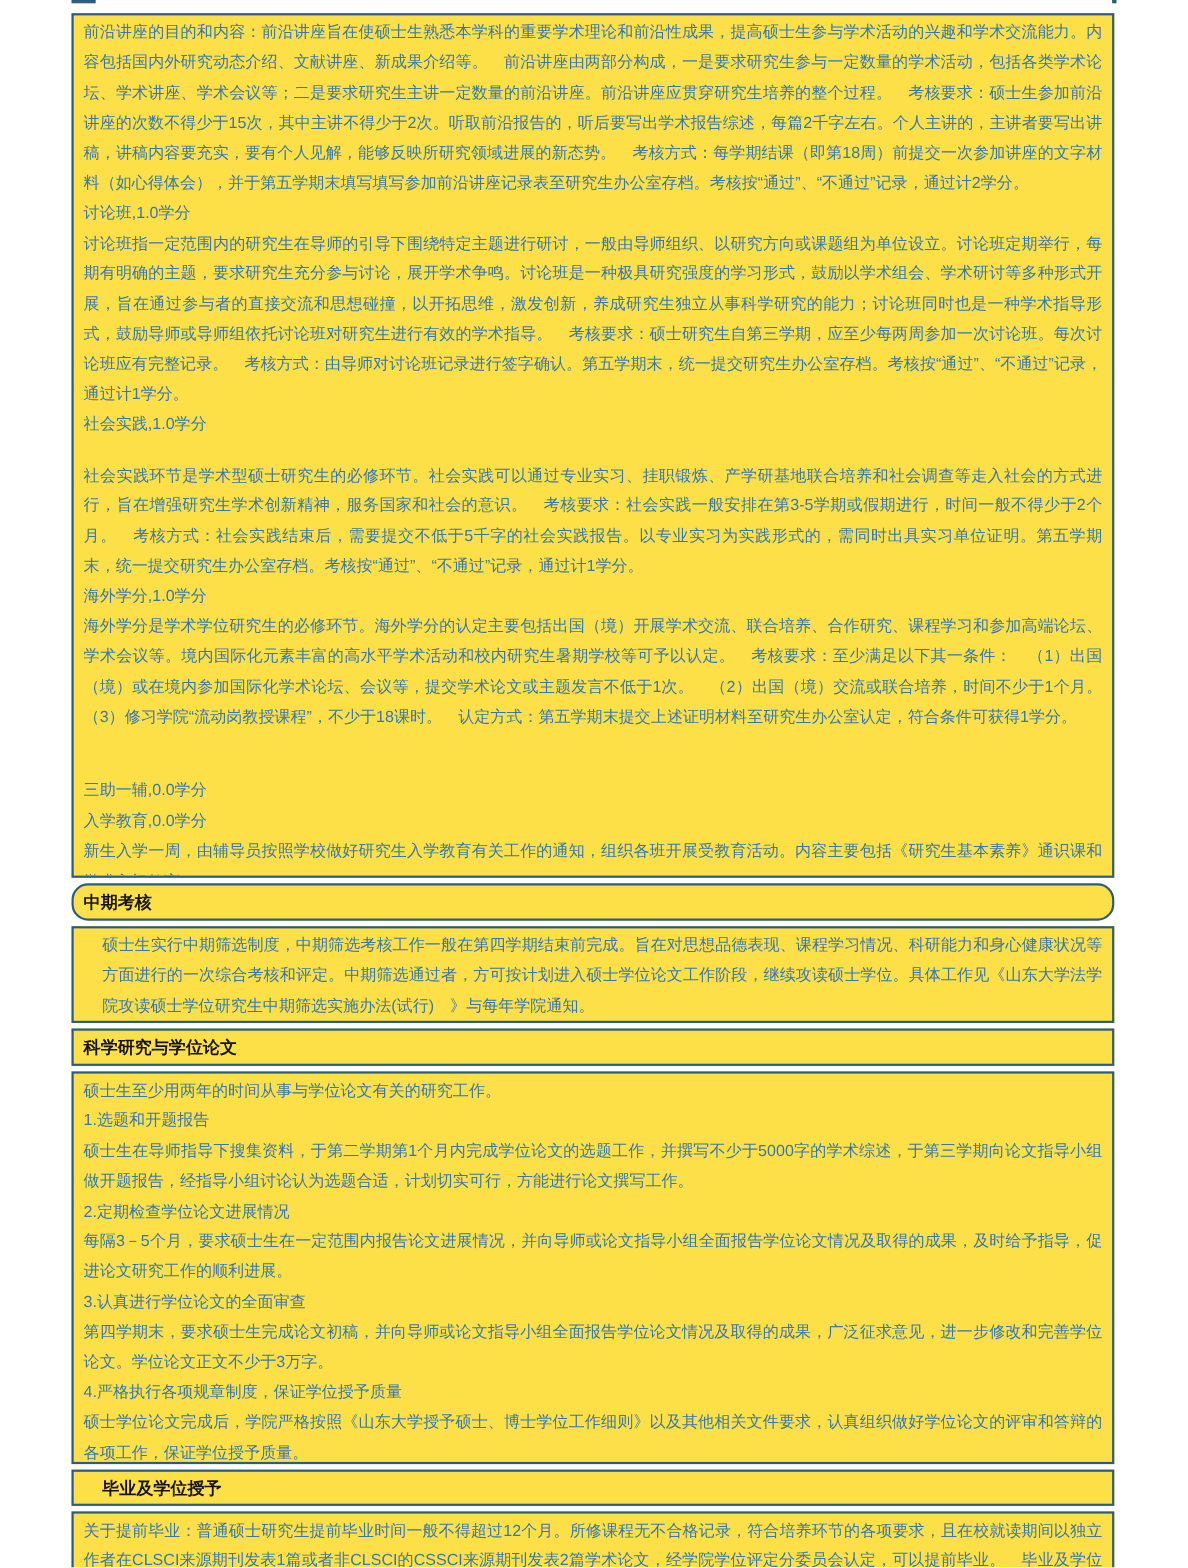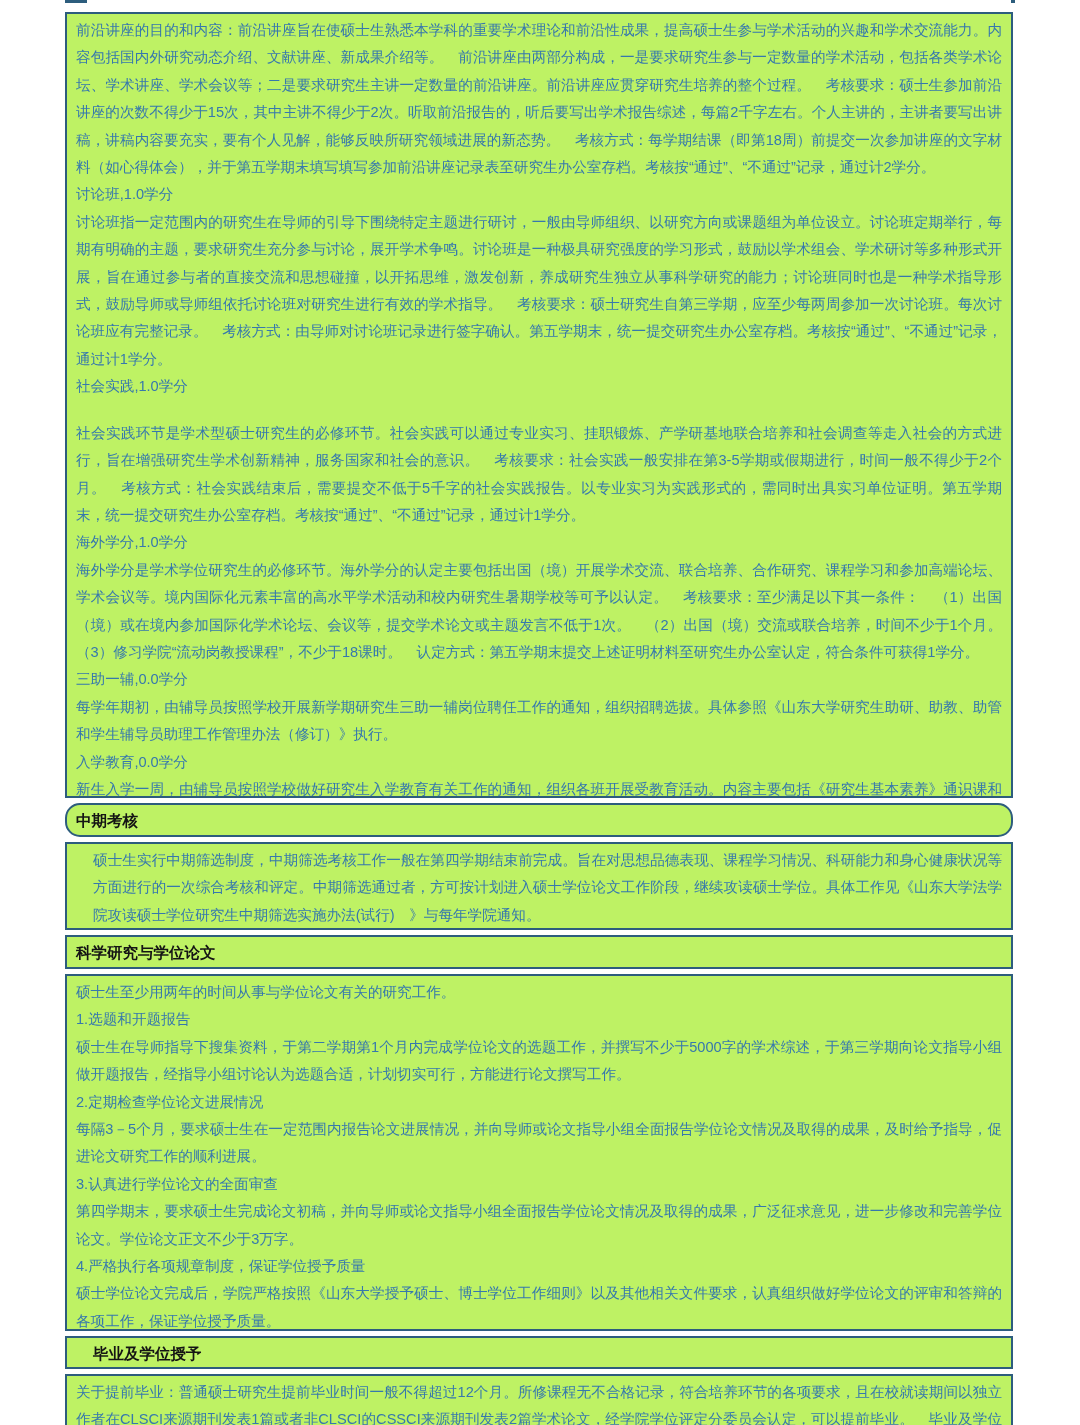--- a/index.html
+++ b/index.html
@@ -35,21 +35,21 @@
     left: 65px;
     top: 12px;
     width: 948px;
     display: flex;
     flex-direction: column;
     gap: 5px;
   }
   .cell {
     box-sizing: border-box;
     border: 2px solid #15803d;
-    background: #bef264;
+    background: #fde047;
     overflow: hidden;
   }
   .content-cell {
     padding: 3px 9px 5px 9px;
     color: #3678ad;
     font-size: 14.6px;
     line-height: 27.4px;
     text-align: justify;
   }
   .header-cell {
@@ -78,22 +78,21 @@
   <div class="top-stub-right" style="background: rgb(45, 93, 125);"></div>
   <div class="doc" id="doc-table">
       <div class="cell content-cell" style="border-color: rgb(45, 93, 125);">
         <div class="para" style="color: rgb(54, 120, 173);">前沿讲座的目的和内容：前沿讲座旨在使硕士生熟悉本学科的重要学术理论和前沿性成果，提高硕士生参与学术活动的兴趣和学术交流能力。内容包括国内外研究动态介绍、文献讲座、新成果介绍等。　前沿讲座由两部分构成，一是要求研究生参与一定数量的学术活动，包括各类学术论坛、学术讲座、学术会议等；二是要求研究生主讲一定数量的前沿讲座。前沿讲座应贯穿研究生培养的整个过程。　考核要求：硕士生参加前沿讲座的次数不得少于15次，其中主讲不得少于2次。听取前沿报告的，听后要写出学术报告综述，每篇2千字左右。个人主讲的，主讲者要写出讲稿，讲稿内容要充实，要有个人见解，能够反映所研究领域进展的新态势。　考核方式：每学期结课（即第18周）前提交一次参加讲座的文字材料（如心得体会），并于第五学期末填写填写参加前沿讲座记录表至研究生办公室存档。考核按“通过”、“不通过”记录，通过计2学分。</div>
         <div class="para" style="color: rgb(54, 120, 173);">讨论班,1.0学分</div>
         <div class="para" style="color: rgb(54, 120, 173);">讨论班指一定范围内的研究生在导师的引导下围绕特定主题进行研讨，一般由导师组织、以研究方向或课题组为单位设立。讨论班定期举行，每期有明确的主题，要求研究生充分参与讨论，展开学术争鸣。讨论班是一种极具研究强度的学习形式，鼓励以学术组会、学术研讨等多种形式开展，旨在通过参与者的直接交流和思想碰撞，以开拓思维，激发创新，养成研究生独立从事科学研究的能力；讨论班同时也是一种学术指导形式，鼓励导师或导师组依托讨论班对研究生进行有效的学术指导。　考核要求：硕士研究生自第三学期，应至少每两周参加一次讨论班。每次讨论班应有完整记录。　考核方式：由导师对讨论班记录进行签字确认。第五学期末，统一提交研究生办公室存档。考核按“通过”、“不通过”记录，通过计1学分。</div>
         <div class="para" style="color: rgb(54, 120, 173);">社会实践,1.0学分</div>
         <div class="para" style="color: rgb(54, 120, 173); margin-top: 19px;">社会实践环节是学术型硕士研究生的必修环节。社会实践可以通过专业实习、挂职锻炼、产学研基地联合培养和社会调查等走入社会的方式进行，旨在增强研究生学术创新精神，服务国家和社会的意识。　考核要求：社会实践一般安排在第3-5学期或假期进行，时间一般不得少于2个月。　考核方式：社会实践结束后，需要提交不低于5千字的社会实践报告。以专业实习为实践形式的，需同时出具实习单位证明。第五学期末，统一提交研究生办公室存档。考核按“通过”、“不通过”记录，通过计1学分。</div>
         <div class="para" style="color: rgb(54, 120, 173);">海外学分,1.0学分</div>
         <div class="para" style="color: rgb(54, 120, 173);">海外学分是学术学位研究生的必修环节。海外学分的认定主要包括出国（境）开展学术交流、联合培养、合作研究、课程学习和参加高端论坛、学术会议等。境内国际化元素丰富的高水平学术活动和校内研究生暑期学校等可予以认定。　考核要求：至少满足以下其一条件：　（1）出国（境）或在境内参加国际化学术论坛、会议等，提交学术论文或主题发言不低于1次。　（2）出国（境）交流或联合培养，时间不少于1个月。　（3）修习学院“流动岗教授课程”，不少于18课时。　认定方式：第五学期末提交上述证明材料至研究生办公室认定，符合条件可获得1学分。</div>
-        <div class="para" style="color: rgb(54, 120, 173);">三助一辅,0.0学分</div>
-        <div class="para" style="color: rgb(54, 120, 173);">每学年期初，由辅导员按照学校开展新学期研究生三助一辅岗位聘任工作的通知，组织招聘选拔。具体参照《山东大学研究生助研、助教、助管和学生辅导员助理工作管理办法（修订）》执行。</div>
+        <div class="para" style="color: rgb(54, 120, 173); margin-top: 40px;">三助一辅,0.0学分</div>
         <div class="para" style="color: rgb(54, 120, 173);">入学教育,0.0学分</div>
         <div class="para" style="color: rgb(54, 120, 173);">新生入学一周，由辅导员按照学校做好研究生入学教育有关工作的通知，组织各班开展受教育活动。内容主要包括《研究生基本素养》通识课和学术入门教育。</div>
       </div>
       <div class="cell header-cell" style="border-color: rgb(45, 93, 125);">
         <div class="para" style="color: rgb(20, 20, 20);">中期考核</div>
       </div>
       <div class="cell content-cell" style="border-color: rgb(45, 93, 125);">
         <div class="para" style="color: rgb(54, 120, 173);">硕士生实行中期筛选制度，中期筛选考核工作一般在第四学期结束前完成。旨在对思想品德表现、课程学习情况、科研能力和身心健康状况等方面进行的一次综合考核和评定。中期筛选通过者，方可按计划进入硕士学位论文工作阶段，继续攻读硕士学位。具体工作见《山东大学法学院攻读硕士学位研究生中期筛选实施办法(试行)　》与每年学院通知。</div>
       </div>
       <div class="cell header-cell" style="border-color: rgb(45, 93, 125);">

